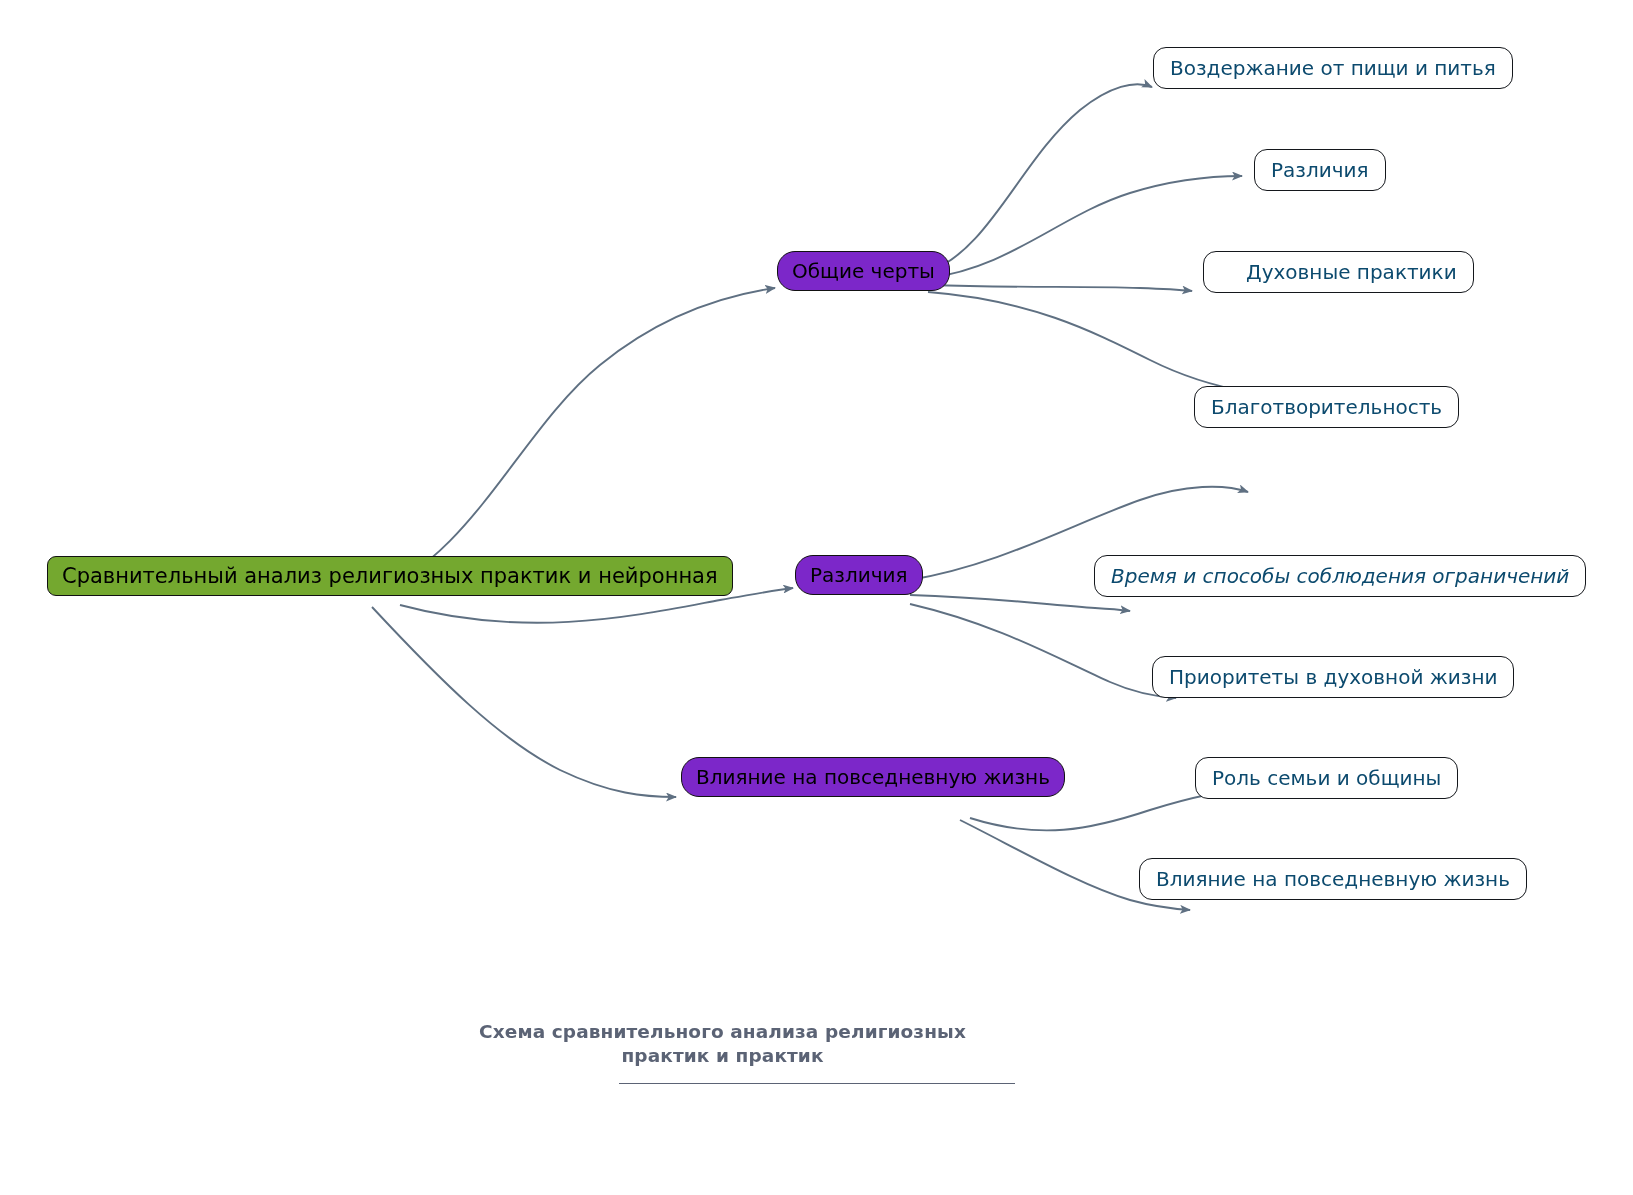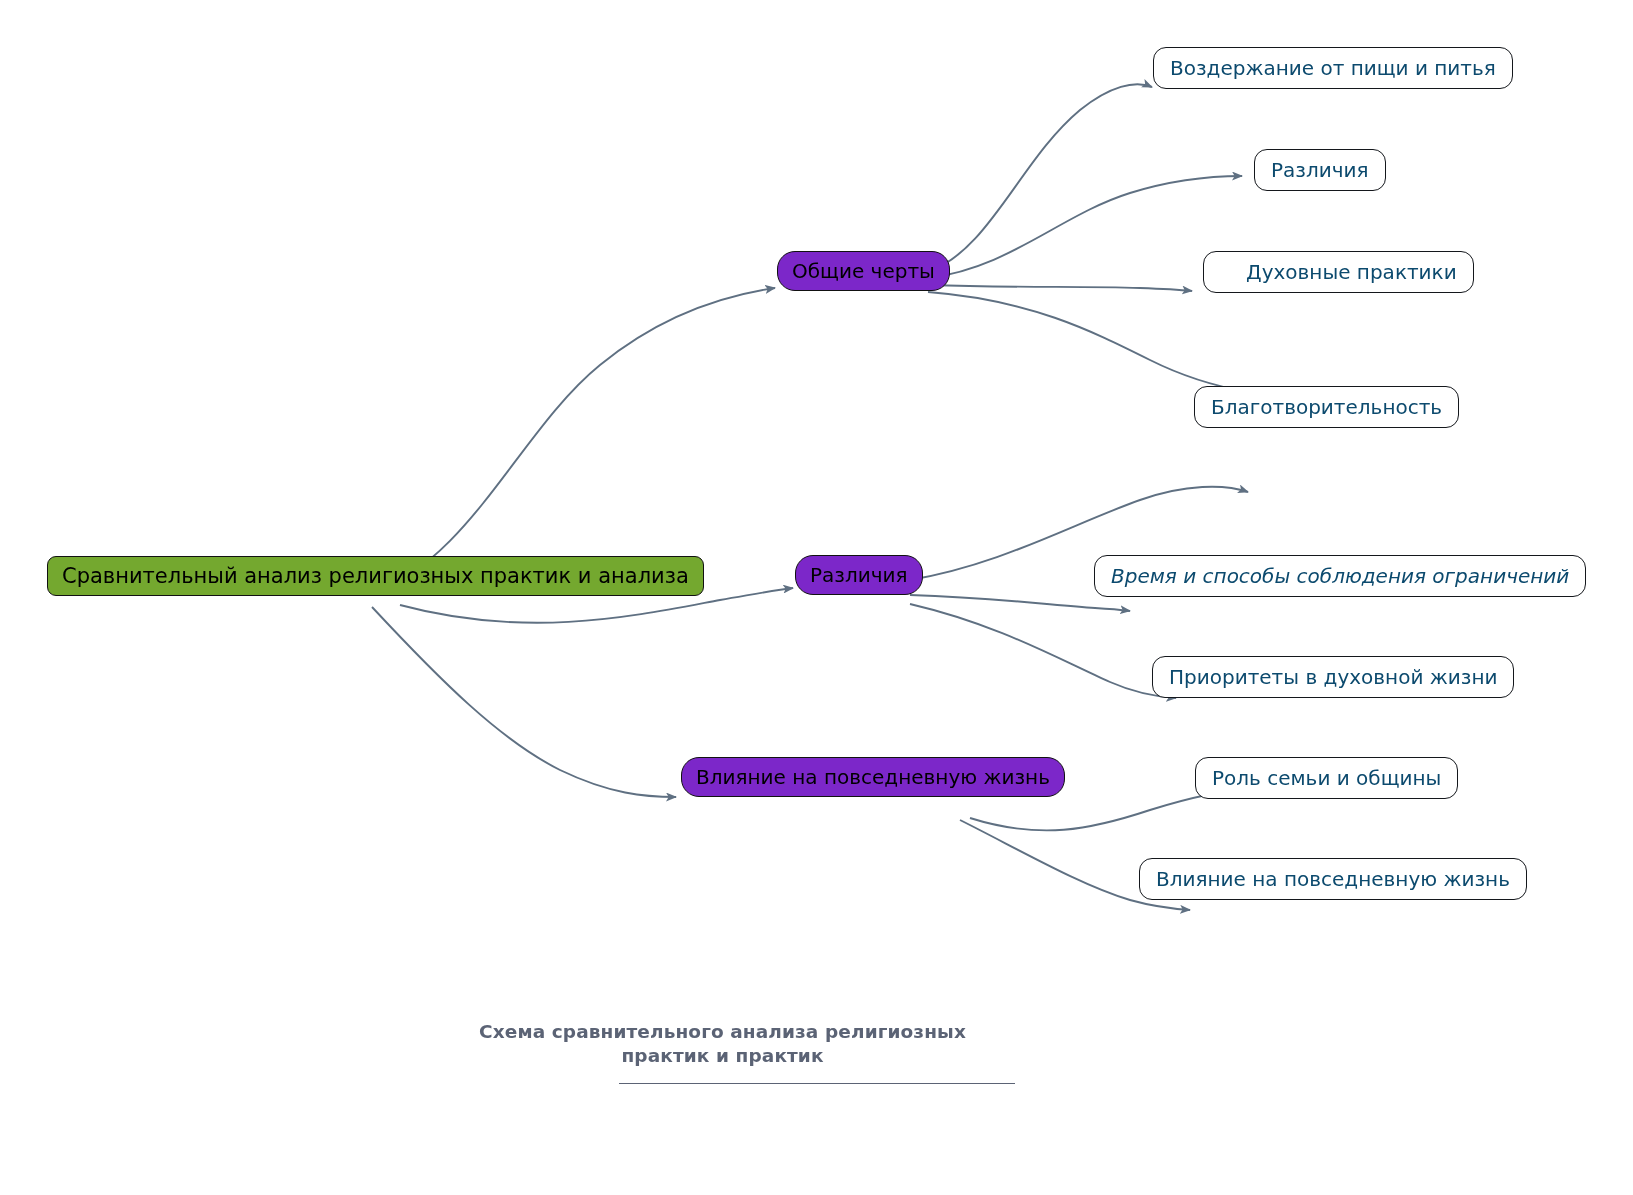--- a/index.html
+++ b/index.html
@@ -117,21 +117,21 @@
 
       <path d="M 910,580 C 1000,565 1070,525 1140,500 C 1185,484 1225,484 1248,492"></path>
       <path d="M 910,595 C 1000,598 1050,605 1095,608 C 1112,609 1122,610 1130,611"></path>
       <path d="M 910,604 C 1000,625 1060,660 1110,682 C 1135,693 1160,697 1176,698"></path>
 
       <path d="M 970,818 C 1040,840 1090,830 1150,810 C 1195,796 1225,790 1248,790"></path>
       <path d="M 960,820 C 1020,850 1080,885 1130,900 C 1155,907 1175,909 1190,910"></path>
     </g>
   </svg>
 
-  <div class="node node-root" style="left:47px; top:556px;">Сравнительный анализ религиозных практик и анализа</div>
+  <div class="node node-root" style="left:47px; top:556px;">Сравнительный анализ религиозных практик и нейронная</div>
 
   <div class="node node-branch" style="left:777px; top:251px;">Общие черты</div>
 
   <div class="node node-branch" style="left:795px; top:555px;">Различия</div>
 
   <div class="node node-branch" style="left:681px; top:757px;">Влияние на повседневную жизнь</div>
 
   <div class="node node-leaf" style="left:1153px; top:47px;">Воздержание от пищи и питья</div>
 
   <div class="node node-leaf" style="left:1254px; top:149px;">Различия</div>

